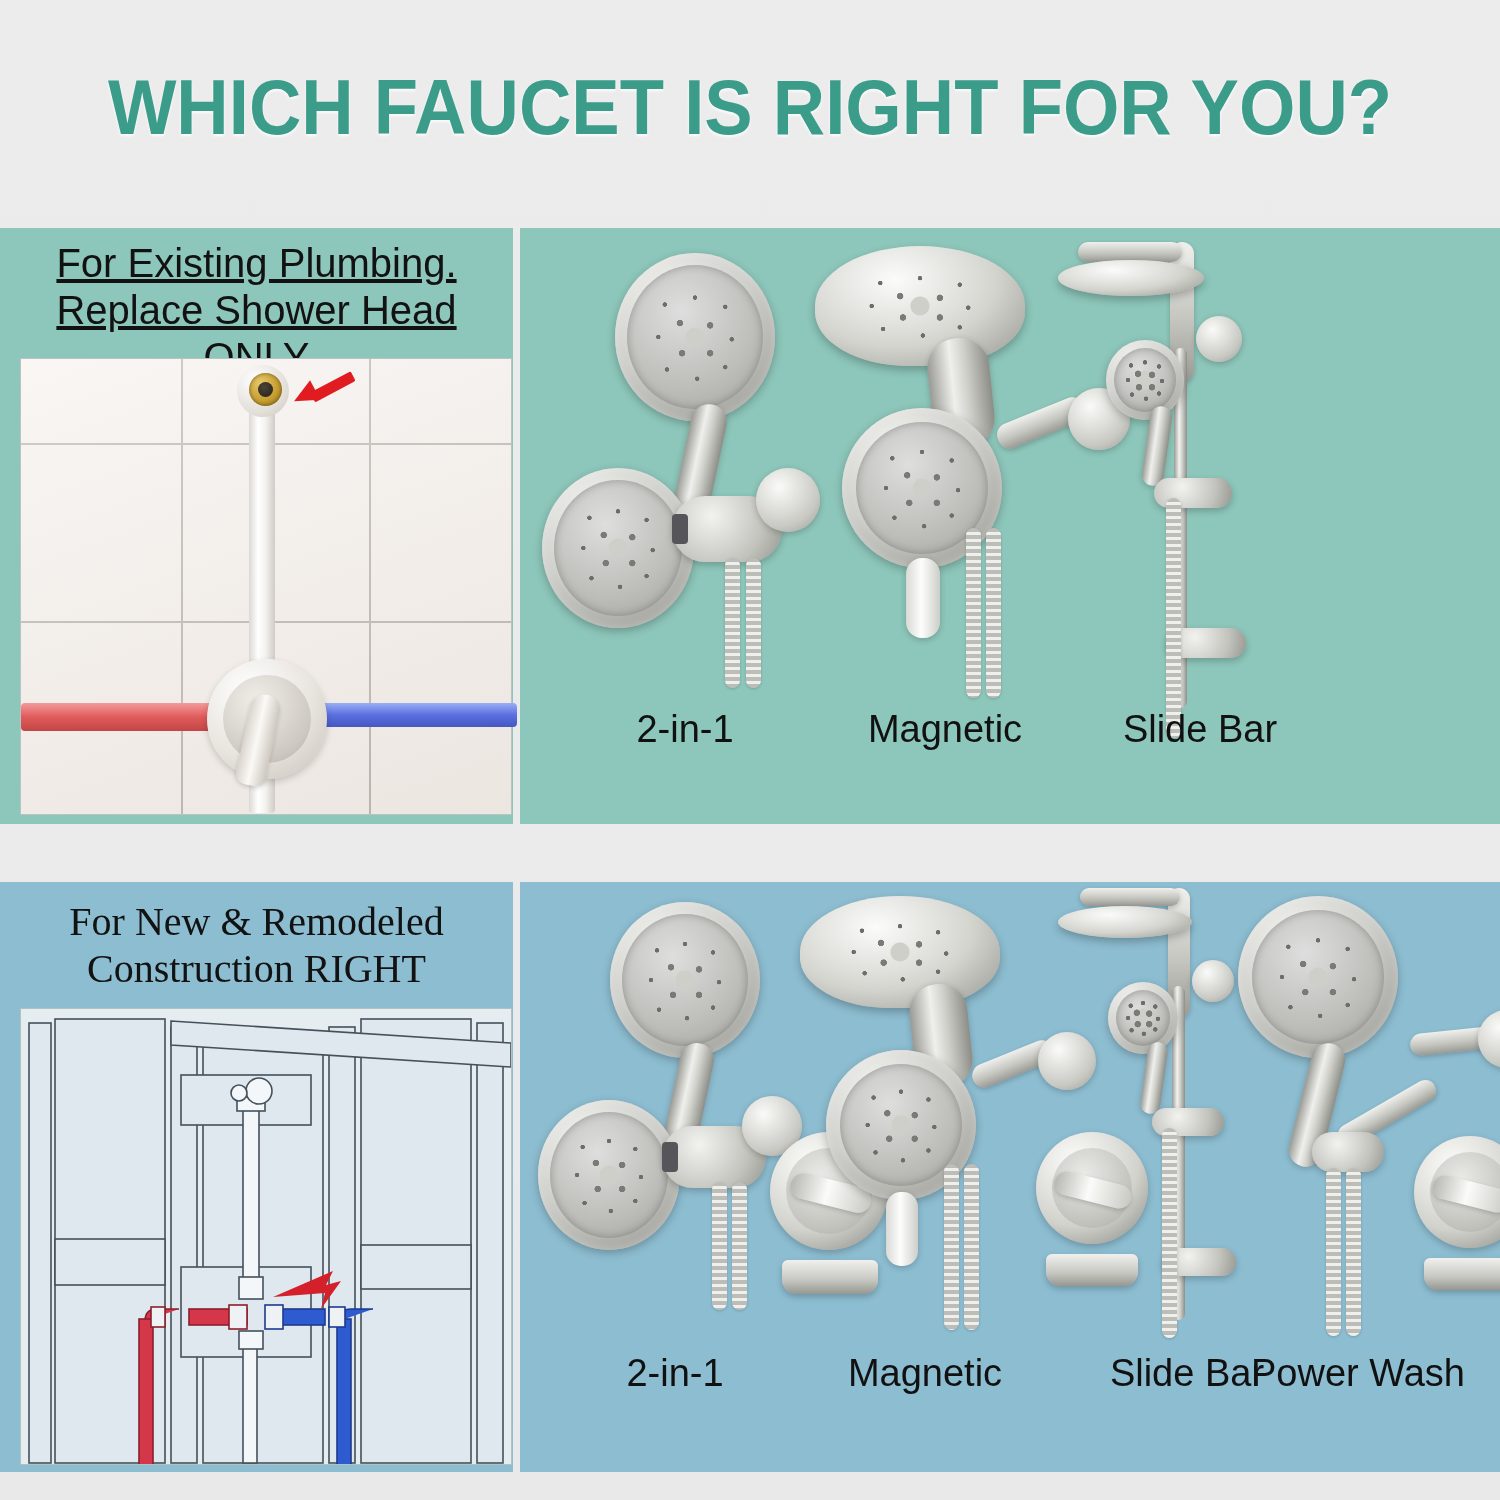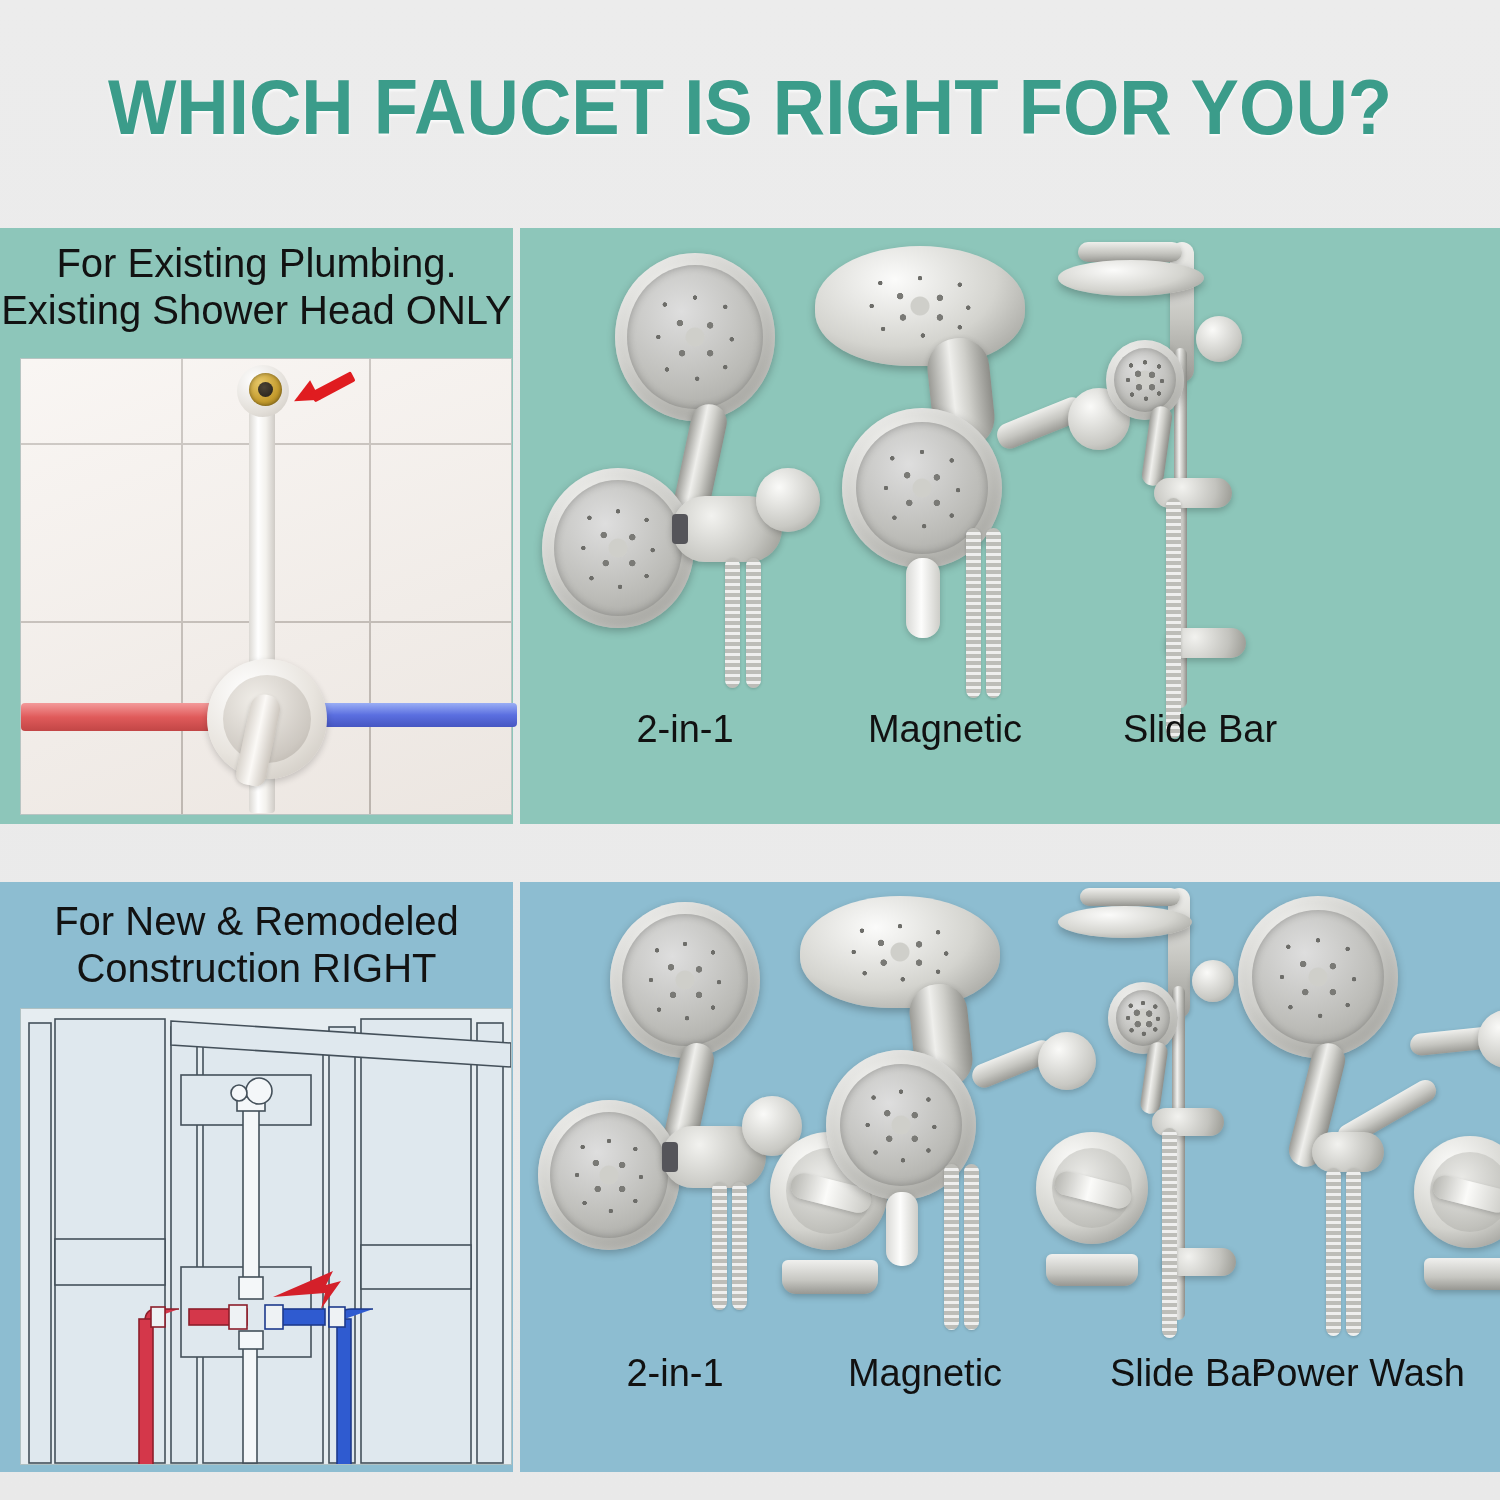--- a/index.html
+++ b/index.html
@@ -147,23 +147,23 @@
   .toggle{position:absolute;width:16px;height:30px;border-radius:4px;background:#55555a;}
 </style>
 </head>
 <body>
 
 <div class="page">
 
   <div class="title">WHICH FAUCET IS RIGHT FOR YOU?</div>
 
   <div class="panel p-tl"></div>
-  <div class="caption cap-tl" style="left:0;width:513px;">
+  <div class="caption cap-tl" style="left:0;width:513px;text-decoration:underline;">
     <div>For Existing Plumbing.</div>
-    <div>Existing Shower Head ONLY</div>
+    <div>Replace Shower Head ONLY</div>
   </div>
 
   <div class="photo photo-tl">
     <div class="tile-wall">
       <div class="grout gr-h1"></div>
       <div class="grout gr-h2"></div>
       <div class="grout gr-v1"></div>
       <div class="grout gr-v2"></div>
       <div class="shade"></div>
 
@@ -239,21 +239,21 @@
       </div>
       <div class="handle" style="left:96px;top:178px;width:22px;height:80px;transform:rotate(8deg);"></div>
       <div class="divbody" style="left:104px;top:250px;width:78px;height:30px;border-radius:15px;"></div>
       <div class="divbody" style="left:116px;top:400px;width:80px;height:30px;border-radius:15px;"></div>
       <div class="hose" style="left:116px;top:270px;height:240px;"></div>
       <div class="plabel" style="left:-20px;top:480px;width:340px;">Slide Bar</div>
     </div>
   </div>
 
   <div class="panel p-bl"></div>
-  <div class="caption cap-bl" style="left:0;width:513px;">
+  <div class="caption cap-bl" style="left:0;width:513px;font-family:Liberation Serif, serif;">
     <div>For New  &amp; Remodeled</div>
     <div>Construction RIGHT</div>
   </div>
 
   <div class="photo photo-bl">
     <svg viewBox="0 0 490 455" width="490" height="455">
       <rect x="0" y="0" width="490" height="455" fill="#e6edf1"></rect>
       <g stroke="#44505a" stroke-width="1.6" fill="#dfe8ee">
         <rect x="8" y="14" width="22" height="440"></rect>
         <rect x="34" y="10" width="110" height="444"></rect>

